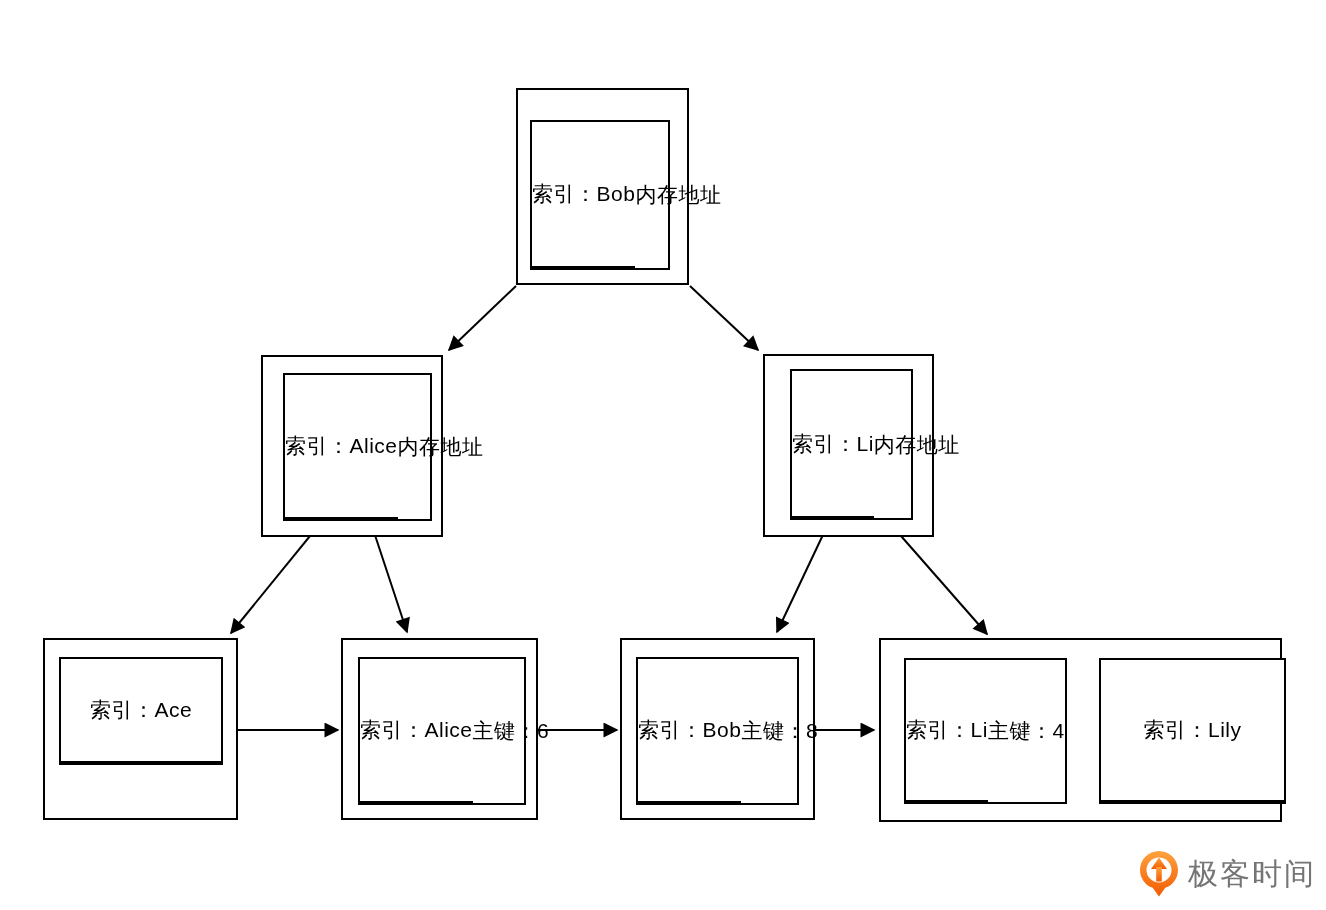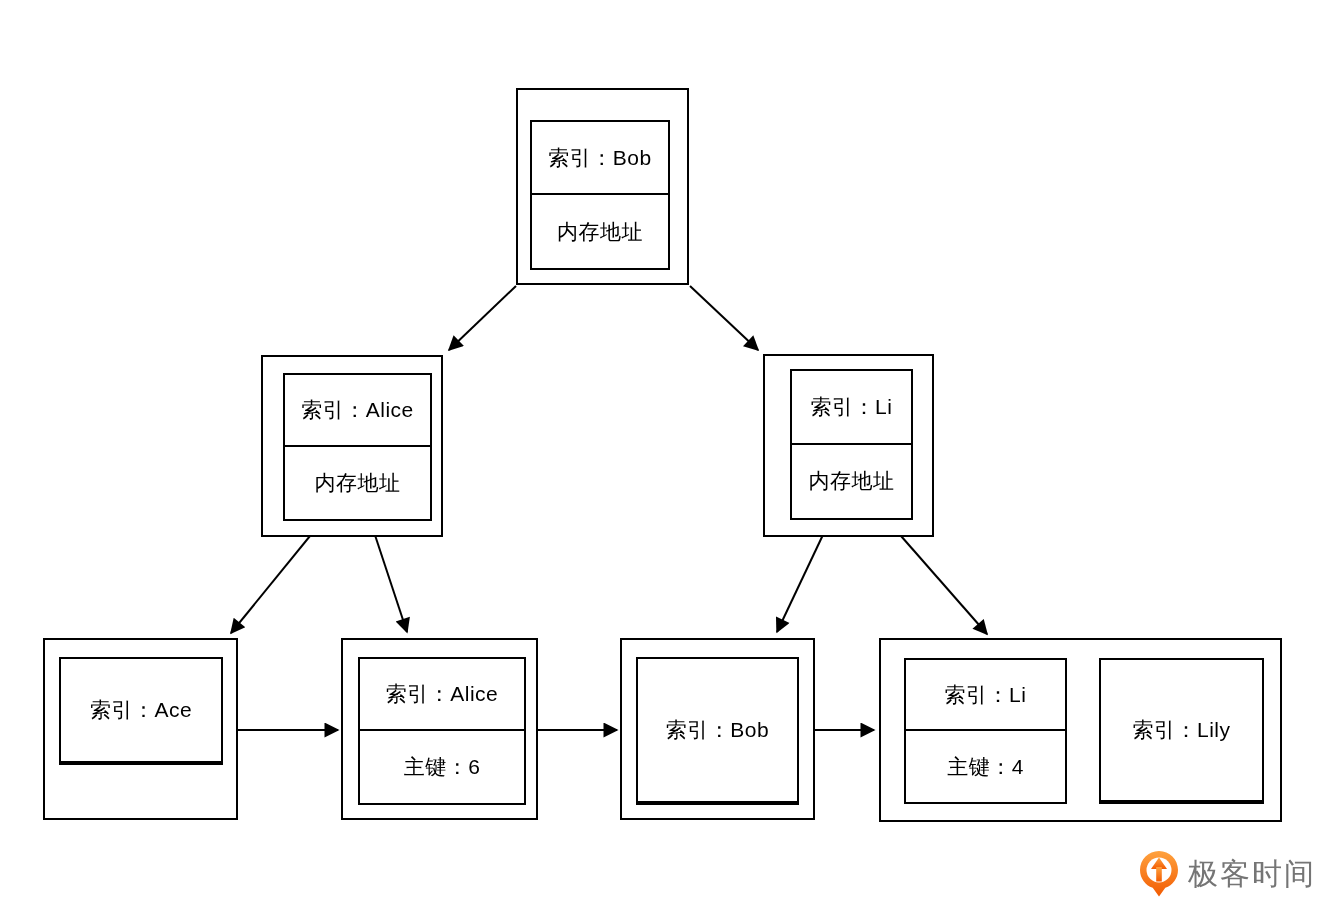--- a/index.html
+++ b/index.html
@@ -24,21 +24,21 @@
   .node {
     position: absolute;
     border: 2px solid #000;
     background: #ffffff;
   }
   .cell {
     position: absolute;
     border: 2px solid #000;
     background: #ffffff;
     display: flex;
-    flex-direction: column;
+    flex-direction: row;
   }
   .cell .row {
     flex: 1 1 50%;
     display: flex;
     align-items: center;
     justify-content: center;
     font-size: 21px;
     letter-spacing: 0.5px;
     white-space: nowrap;
   }
@@ -52,21 +52,21 @@
   .node-li          { left: 763px; top: 354px; width: 171px; height: 183px; }
   .node-li .cell    { left: 25px;  top: 13px;  width: 123px; height: 151px; }
   .node-leaf-ace        { left: 43px;  top: 638px; width: 195px; height: 182px; }
   .node-leaf-ace .cell  { left: 14px;  top: 17px;  width: 164px; height: 108px; }
   .node-leaf-alice      { left: 341px; top: 638px; width: 197px; height: 182px; }
   .node-leaf-alice .cell{ left: 15px;  top: 17px;  width: 168px; height: 148px; }
   .node-leaf-bob        { left: 620px; top: 638px; width: 195px; height: 182px; }
   .node-leaf-bob .cell  { left: 14px;  top: 17px;  width: 163px; height: 148px; }
   .node-leaf-group      { left: 879px; top: 638px; width: 403px; height: 184px; }
   .node-leaf-group .cell-li   { left: 23px;  top: 18px; width: 163px; height: 146px; }
-  .node-leaf-group .cell-lily { left: 218px; top: 18px; width: 165px; height: 146px; }
+  .node-leaf-group .cell-lily { left: 218px; top: 18px; width: 187px; height: 146px; }
 
   
   .logo {
     position: absolute;
     left: 1138px;
     top: 851px;
     display: flex;
     align-items: center;
   }
   .logo-icon { width: 42px; height: 46px; display: block; }
@@ -133,20 +133,21 @@
   <div class="node node-leaf-alice">
     <div class="cell">
       <div class="row first">索引：Alice</div>
       <div class="row">主键：6</div>
     </div>
   </div>
 
   <div class="node node-leaf-bob">
     <div class="cell">
       <div class="row first">索引：Bob</div>
+      <div class="row">主键：8</div>
     </div>
   </div>
 
   <div class="node node-leaf-group">
     <div class="cell cell-li">
       <div class="row first">索引：Li</div>
       <div class="row">主键：4</div>
     </div>
     <div class="cell cell-lily">
       <div class="row first">索引：Lily</div>

